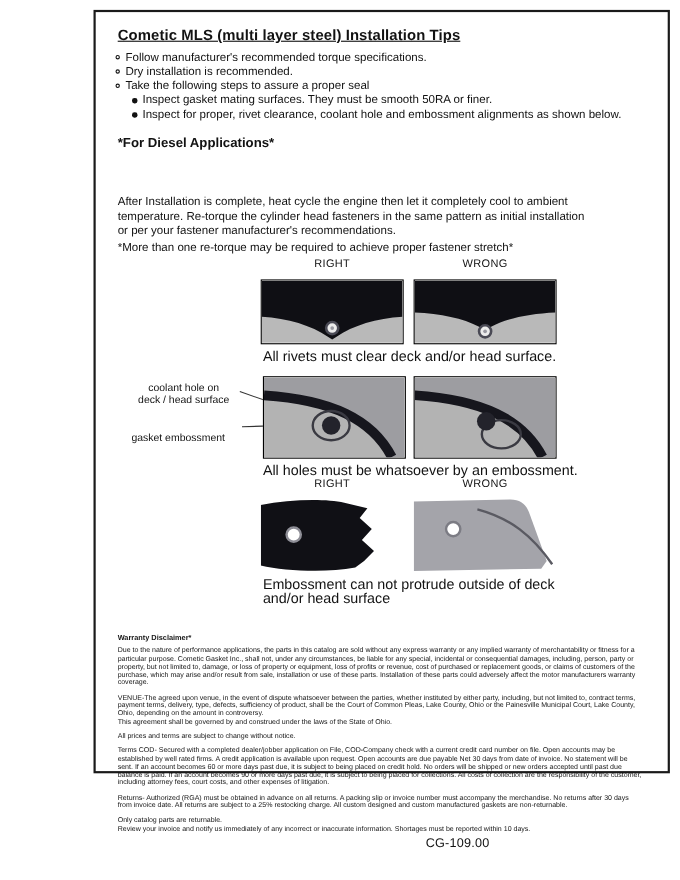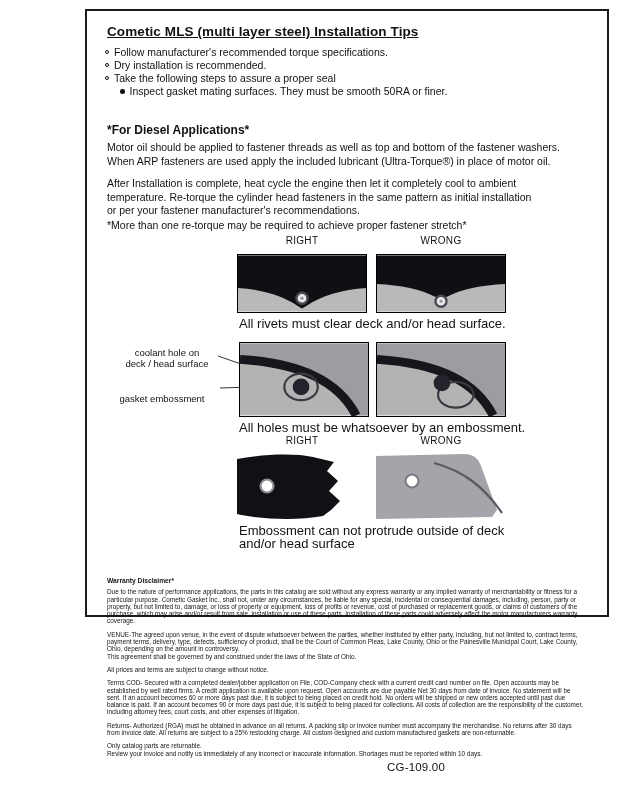--- a/index.html
+++ b/index.html
@@ -1,18 +1,18 @@
 <!DOCTYPE html>
 <html><head>
 <meta charset="utf-8">
 <style>
   * { margin:0; padding:0; box-sizing:border-box; }
   html,body { width:618px; height:800px; background:#ffffff; color:#121212;
               font-family:"Liberation Sans", sans-serif; position:relative; overflow:hidden; }
-  .page-frame { position:absolute; left:85px; top:9px; width:524px; height:608px;
+  .page-frame { position:absolute; left:85px; top:9px; width:524px; height:694px;
                 border:2px solid #1a1a1a; background:#ffffff; }
   .abs { position:absolute; }
 
   .title { font-size:13.5px; font-weight:bold; text-decoration:underline; letter-spacing:.1px; }
 
   .tips { font-size:10.5px; line-height:13px; }
   .tip-row { display:flex; align-items:flex-start; }
   .tip-row.sub { margin-left:15px; }
   .b1 { width:4px; height:4px; border:1px solid #121212; border-radius:50%; margin:4px 5px 0 0; flex:none; }
   .b2 { width:4.5px; height:4.5px; background:#121212; border-radius:50%; margin:4px 5px 0 0; flex:none; }
@@ -50,25 +50,27 @@
         <span>Dry installation is recommended.</span>
       </div>
     <div class="tip-row">
         <span class="b1"></span>
         <span>Take the following steps to assure a proper seal</span>
       </div>
     <div class="tip-row sub">
         <span class="b2"></span>
         <span>Inspect gasket mating surfaces.  They must be smooth 50RA or finer.</span>
       </div>
+    <div class="tip-row sub">
+        <span class="b2"></span>
+        <span>Inspect for proper, rivet clearance, coolant hole and embossment alignments as shown below.</span>
+      </div>
   </div>
 
   <div class="abs h2" style="left:20px; top:112px;">*For Diesel Applications*</div>
-  <div class="abs para" style="left:20px; top:130px;">Motor oil should be applied to fastener threads as well as top and bottom of the fastener washers.
-When ARP fasteners are used apply the included lubricant (Ultra-Torque®) in place of motor oil.</div>
   <div class="abs para" style="left:20px; top:166px;">After Installation is complete, heat cycle the engine then let it completely cool to ambient
 temperature. Re-torque the cylinder head fasteners in the same pattern as initial installation
 or per your fastener manufacturer's recommendations.</div>
   <div class="abs para" style="left:20px; top:208px;">*More than one re-torque may be required to achieve proper fastener stretch*</div>
 
   <div class="abs dlabel" style="left:150px; top:224px;">RIGHT</div>
   <div class="abs dlabel" style="left:289px; top:224px;">WRONG</div>
 
   <div class="abs panel bordered" style="left:150px; top:243px; height:59px;">
     <svg width="128" height="57" viewBox="0 0 130 57">

